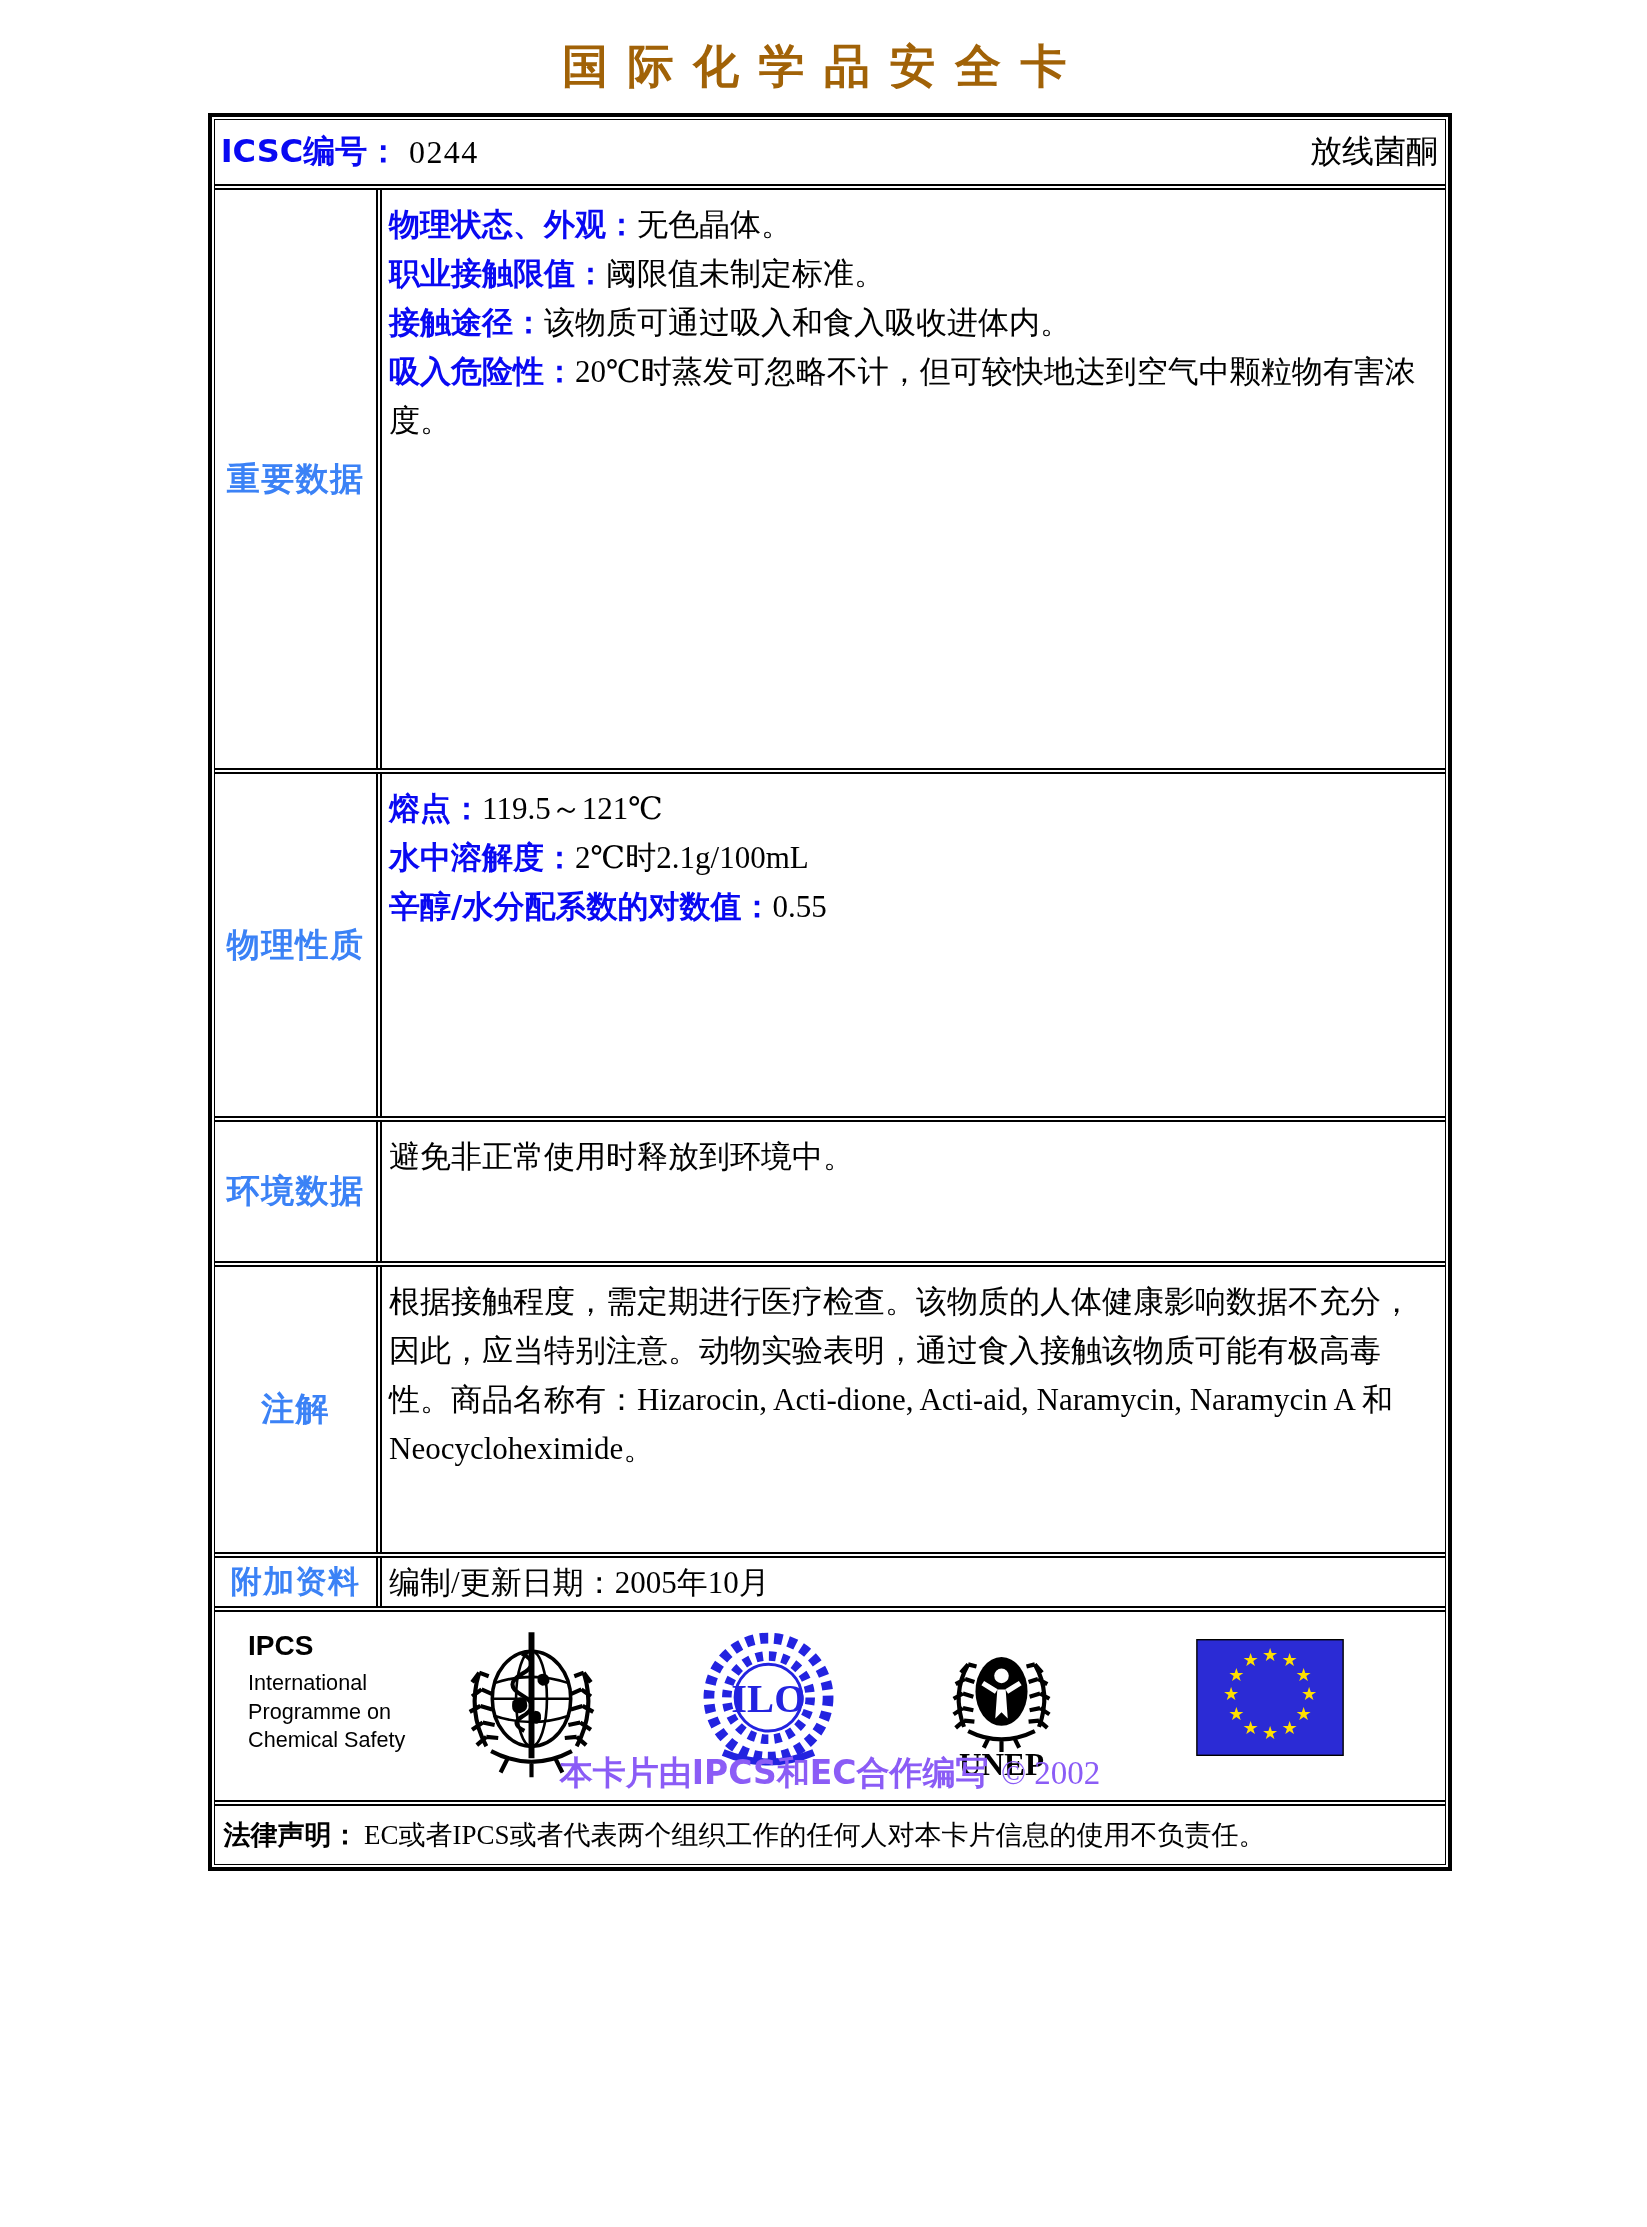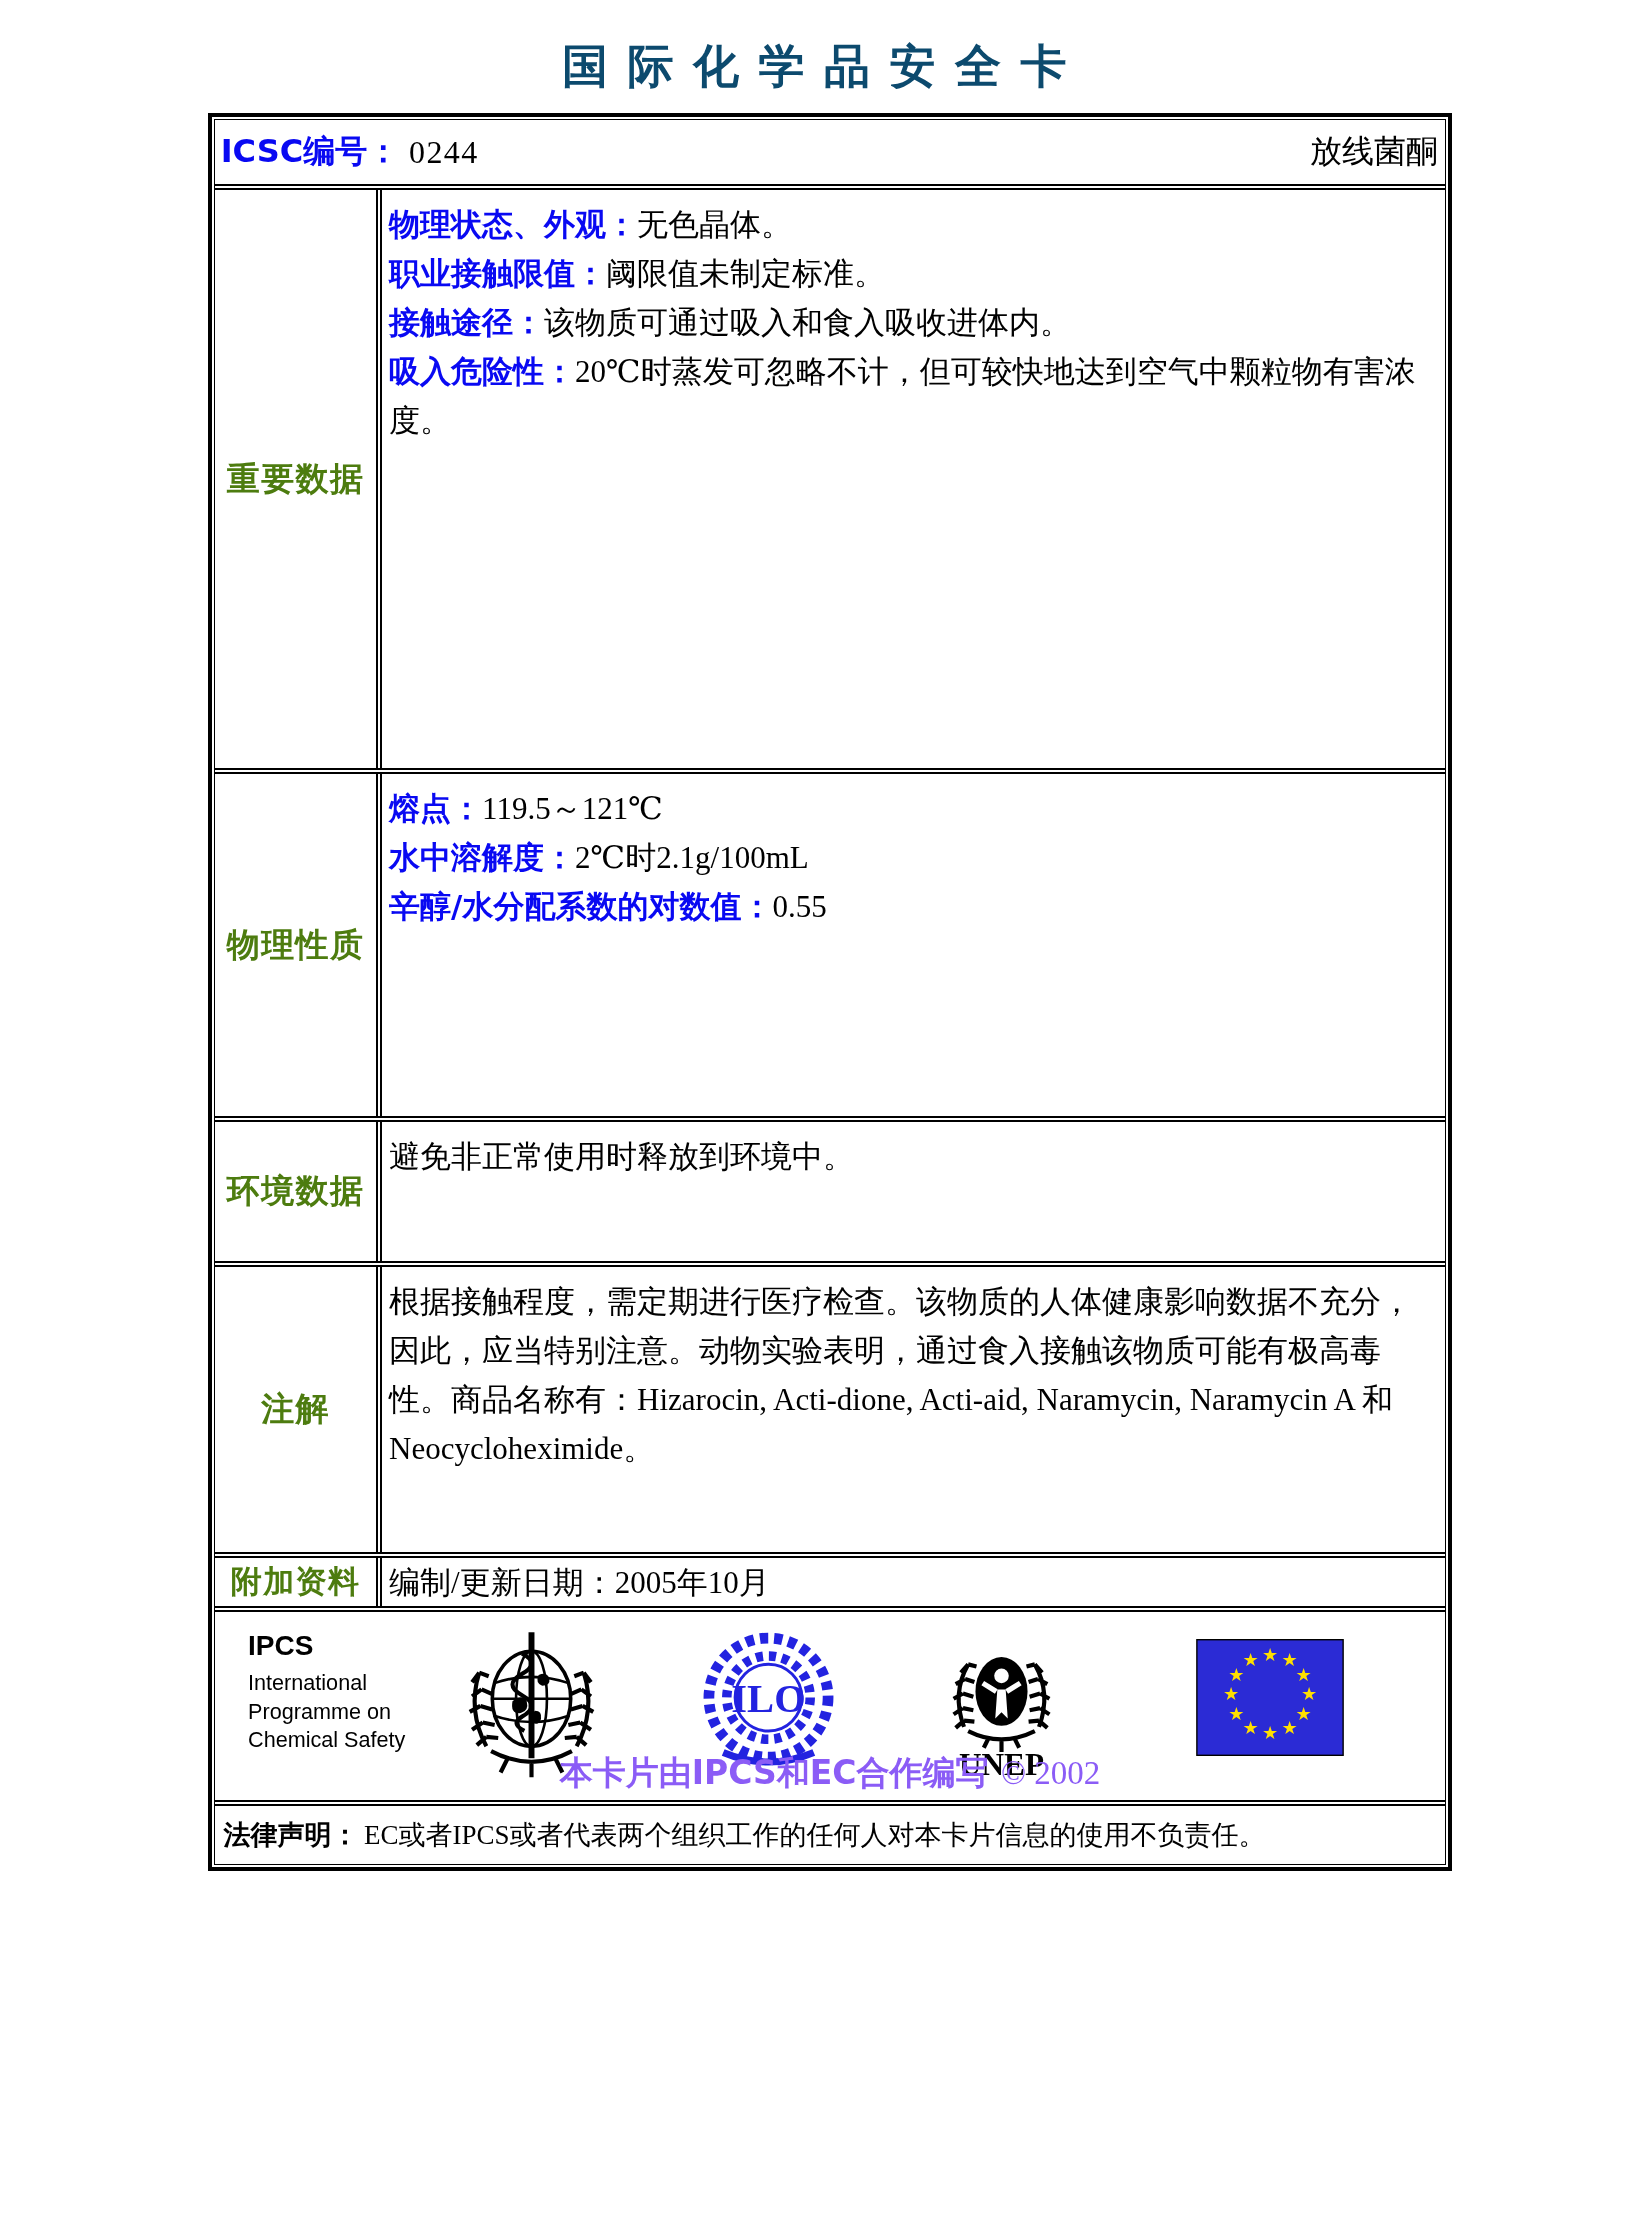--- a/index.html
+++ b/index.html
@@ -12,21 +12,21 @@
     overflow: hidden;
   }
   
   .page-title {
     position: absolute; top: 36px; left: 0; width: 100%;
     text-align: center;
     font-family: "DejaVu Sans", "Liberation Sans", sans-serif;
     font-weight: bold;
     font-size: 46px;
     letter-spacing: 19.5px;
-    color: #0c4a6e;
+    color: #a16207;
   }
   
   .card {
     position: absolute; left: 208px; top: 113px;
     width: 1244px;
     border: 4.2px solid #000;
     background: #fff;
   }
   .card-inner { border: 1.4px solid #000; margin: 2.1px; }
   
@@ -46,21 +46,21 @@
   }
   .hdr-num { margin-left: 9.8px; letter-spacing: 1.4px; }
   .hdr-name { font-size: 32px; }
   .label-cell {
     flex: 0 0 167px;
     display: flex; align-items: center; justify-content: center;
     border-right: 6.3px double #000;
     font-family: Liberation Sans, sans-serif;
     font-weight: bold;
     font-size: 33px;
-    color: #4d7c0f;
+    color: #3b82f6;
     text-align: center;
     letter-spacing: 1.4px;
   }
   .content-cell {
     flex: 1 1 auto;
     padding: 9.8px 12.5px 0 7px;
     font-size: 31px;
     line-height: 49px;
   }
   .content-cell .item-label {

